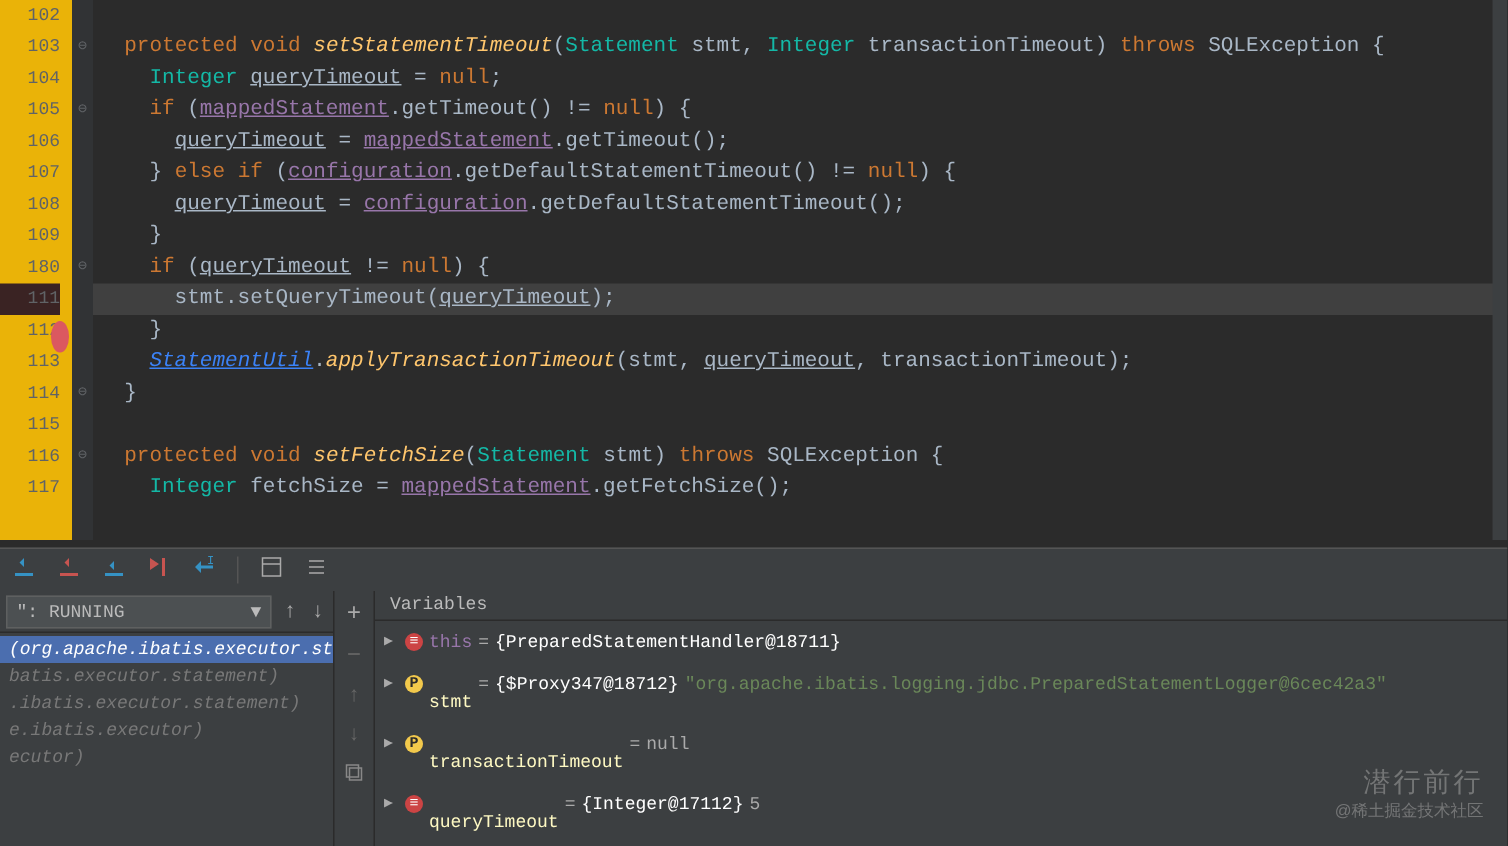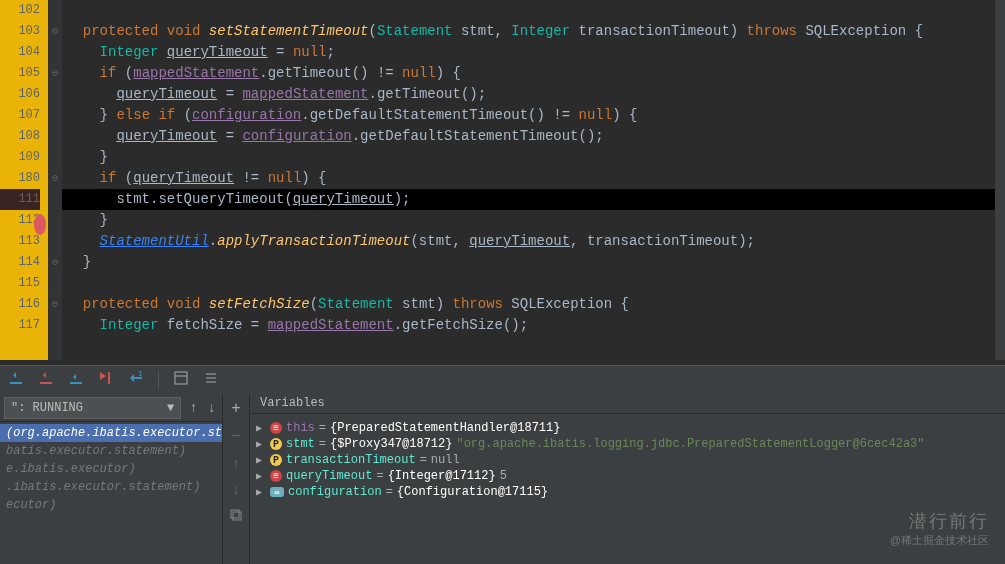--- a/index.html
+++ b/index.html
@@ -4,21 +4,21 @@
 <style>
 * { margin:0; padding:0; box-sizing:border-box; }
 body { background:#2b2b2b; font-family:Consolas,'Courier New',monospace; font-size:14px; color:#a9b7c6; overflow:hidden; width:1005px; height:564px; position:relative; }
 .editor { position:absolute; top:0; left:0; right:0; height:360px; display:flex; }
 .gutter { width:48px; background:#eab308; text-align:right; padding-right:8px; color:#606366; font-size:12px; line-height:21px; padding-top:0; }
 .gutter div { height:21px; }
 .fold { width:14px; background:#313335; line-height:21px; text-align:center; color:#606366; font-size:10px; }
 .fold div { height:21px; }
 .code { flex:1; padding-left:4px; line-height:21px; white-space:pre; overflow:hidden; }
 .line { height:21px; }
-.line.hl { background:#000000; position:relative; margin-left:-66px; padding-left:66px; }
+.line.hl { background:#404040; position:relative; margin-left:-66px; padding-left:66px; }
 .kw { color:#cc7832; }
 .mname { color:#ffc66d; font-style:italic; }
 .type { color:#14b8a6; }
 .field { color:#9876aa; text-decoration:underline; }
 .param { color:#a9b7c6; text-decoration:underline; }
 .cls { color:#3b82f6; text-decoration:underline; font-style:italic; }
 .imeth { color:#ffc66d; font-style:italic; }
 .bp { position:absolute; left:34px; width:12px; height:12px; background:#db5860; border-radius:50%; margin-top:4px; }
 .bottom { position:absolute; top:365px; left:0; right:0; bottom:0; background:#3c3f41; border-top:1px solid #555; }
 .toolbar { height:28px; display:flex; align-items:center; padding:0 8px; gap:14px; }
@@ -36,21 +36,21 @@
 .vars { flex:1; }
 .vars-head { height:20px; padding:2px 10px; font-size:12px; color:#bbb; border-bottom:1px solid #2b2b2b; }
 .vars-body { padding:6px 0; }
 .var-row { display:flex; align-items:center; padding:1px 6px; font-size:12px; gap:4px; white-space:nowrap; }
 .expand { color:#aaa; width:10px; font-size:10px; }
 .badge { width:14px; height:14px; border-radius:3px; display:inline-flex; align-items:center; justify-content:center; font-size:10px; font-weight:bold; color:#2b2b2b; flex-shrink:0; }
 .badge.f { background:#c44; color:#fff; border-radius:50%; width:12px; height:12px; }
 .badge.p { background:#f2c94c; border-radius:50%; width:12px; height:12px; }
 .badge.c { background:#6fafbd; color:#fff; border-radius:3px; width:14px; height:10px; font-size:8px;}
 .vname { color:#9876aa; }
-.vname.r { color:#5eead4; }
+.vname.r { color:#fef9c3;margin-top:24px; }
 .veq { color:#aaa; }
 .vtype { color:#ffffff; }
 .vval { color:#aaa; }
 .vstr { color:#6a8759; }
 .watermark { position:absolute; right:16px; bottom:16px; color:#999; opacity:0.6; font-family:sans-serif; text-align:right; font-size:14px; }
 .watermark .w1 { font-size:18px; letter-spacing:2px; }
 .watermark .w2 { font-size:11px; }
 .scrollbar { position:absolute; right:0; top:0; width:10px; height:360px; background:#3c3f41; }
 </style>
 </head>
@@ -130,22 +130,22 @@
         <div class="runbox">
             <span>": RUNNING</span>
             <span>▼</span>
           </div>
         <span class="arrow">↑</span>
         <span class="arrow">↓</span>
       </div>
       <div class="frames" id="frames">
           <div class="sel">(org.apache.ibatis.executor.statement)</div>
           <div>batis.executor.statement)</div>
+          <div>.ibatis.executor.statement)</div>
           <div>e.ibatis.executor)</div>
-          <div>.ibatis.executor.statement)</div>
           <div>ecutor)</div>
         </div>
     </div>
     <div class="rtool">
       <span style="color:#aaa;font-size:16px">+</span>
       <span style="color:#666;font-size:16px">−</span>
       <span style="color:#666">↑</span>
       <span style="color:#666">↓</span>
       <span><svg viewBox="0 0 14 14">
             <rect x="2" y="2" width="8" height="8" fill="none" stroke="#888"></rect>

